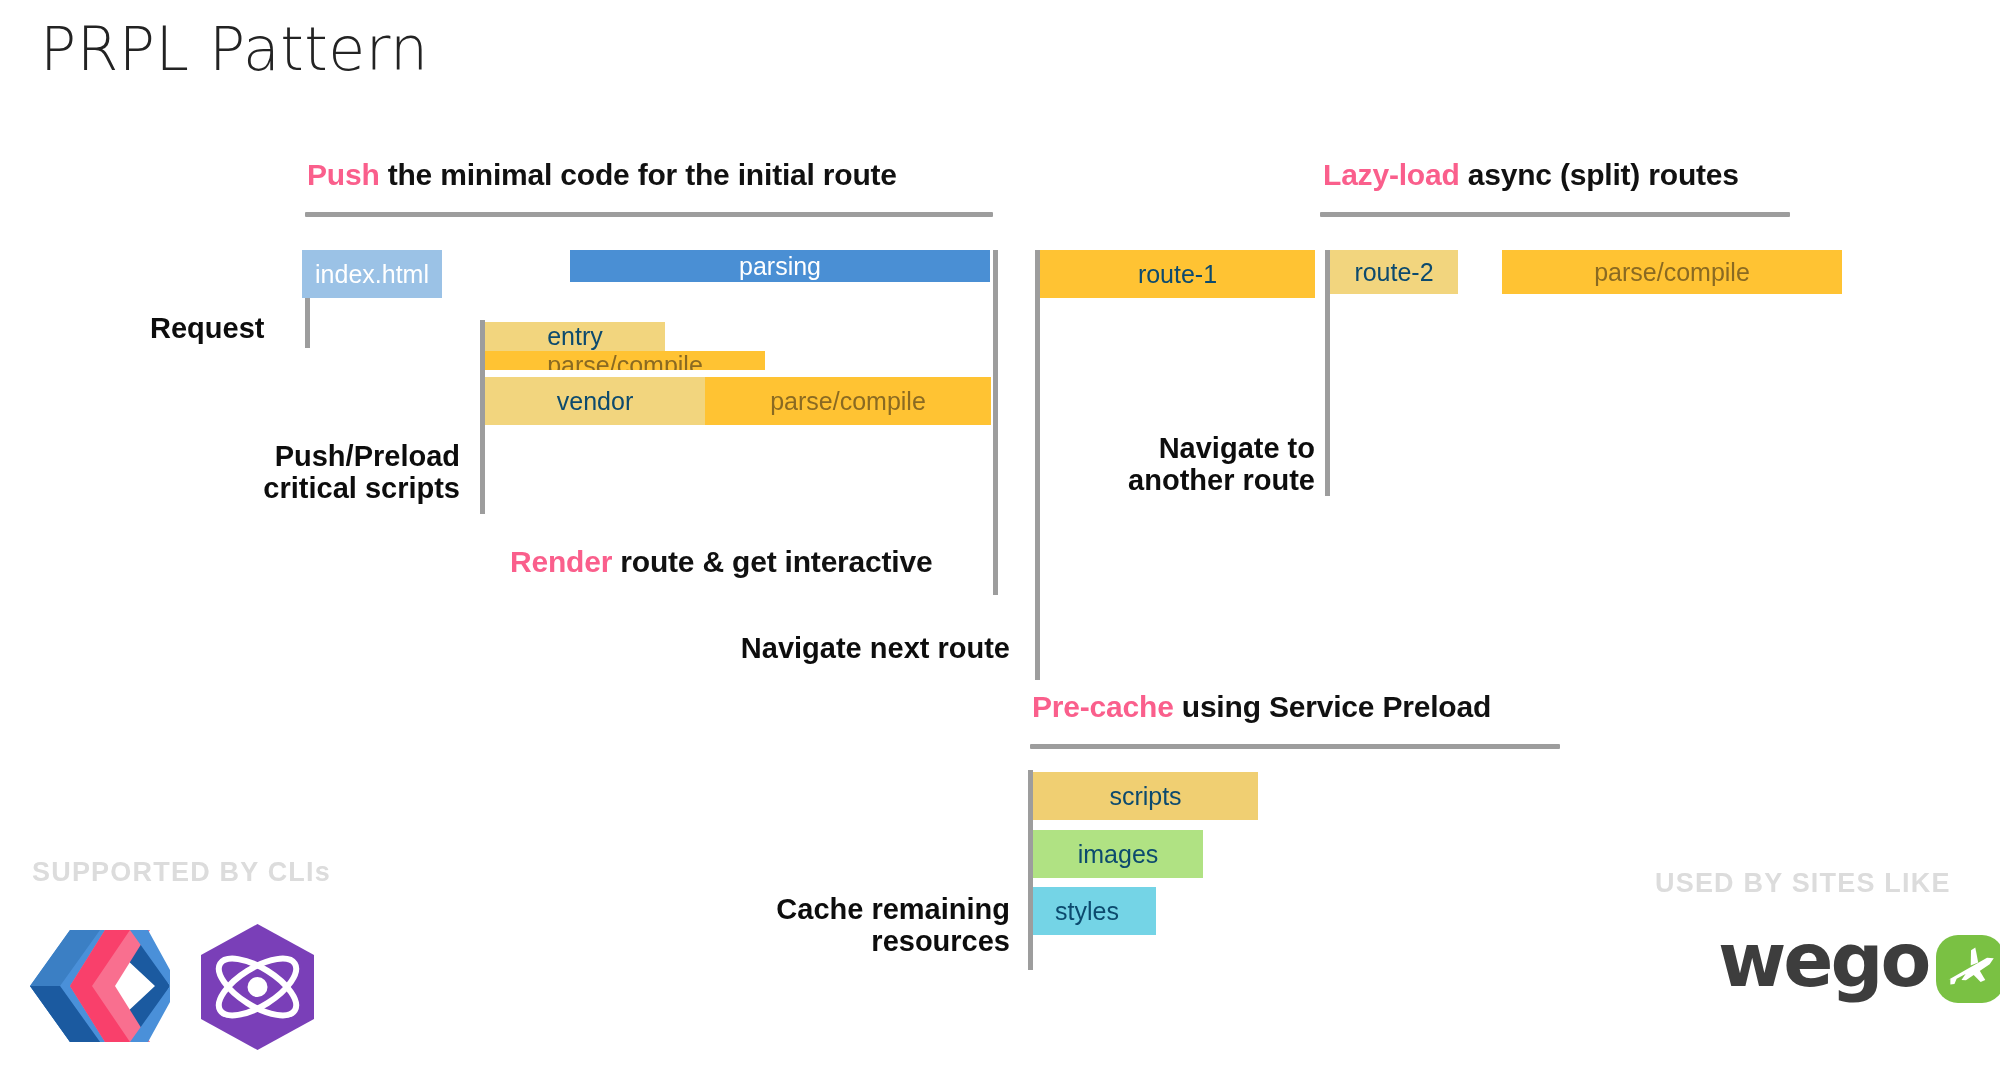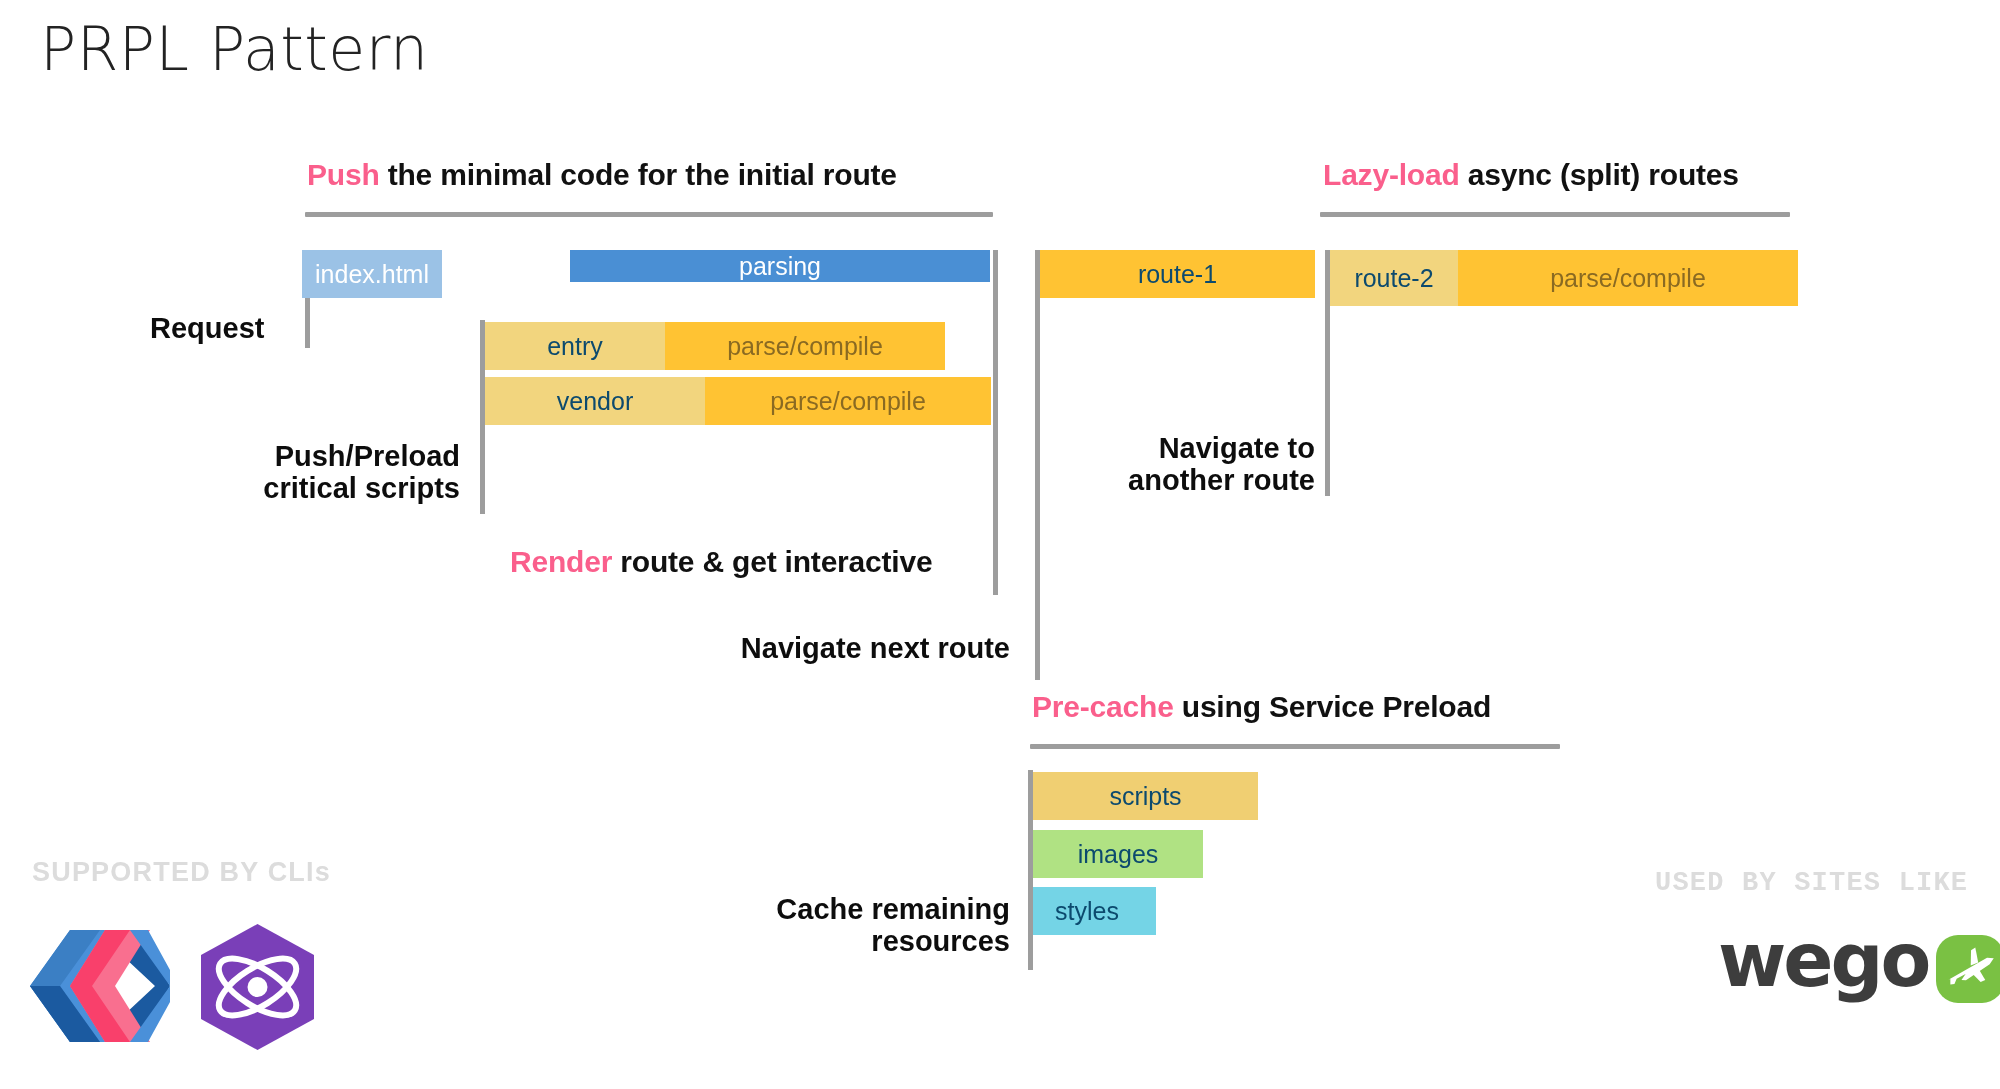--- a/index.html
+++ b/index.html
@@ -118,21 +118,21 @@
 </div>
 
 <div class="abs bar" style="left:570px; top:250px; height:32px;">
   <div class="seg light-text" style="width:420px; background:#4a8fd4;">parsing</div>
 </div>
 
 <div class="abs row-label" style="left:150px; top:312px; width:140px;">Request</div>
 
 <div class="abs vline" style="left:480px; top:320px; height:194px;"></div>
 
-<div class="abs bar" style="left:485px; top:322px; height:48px;">
+<div class="abs bar" style="left:485px; top:322px; height:48px;flex-direction:column;">
   <div class="seg dark-text" style="width:180px; background:#f2d57e;">entry</div>
   <div class="seg muted-text" style="width:280px; background:#ffc333;">parse/compile</div>
 </div>
 
 <div class="abs bar" style="left:485px; top:377px; height:48px;">
   <div class="seg dark-text" style="width:220px; background:#f2d57e;">vendor</div>
   <div class="seg muted-text" style="width:286px; background:#ffc333;">parse/compile</div>
 </div>
 
 <div class="abs row-label right" style="left:170px; top:440px; width:290px;">Push/Preload
@@ -149,21 +149,21 @@
 <div class="abs vline" style="left:1035px; top:250px; height:430px;"></div>
 
 <div class="abs row-label right" style="left:660px; top:632px; width:350px;">Navigate next route</div>
 
 <div class="abs bar" style="left:1040px; top:250px; height:48px;">
   <div class="seg dark-text" style="width:275px; background:#ffc333;">route-1</div>
 </div>
 
 <div class="abs vline" style="left:1325px; top:250px; height:246px;"></div>
 
-<div class="abs bar" style="left:1330px; top:250px; height:56px;">
+<div class="abs bar" style="left:1330px; top:250px; height:44px;gap:44px;">
   <div class="seg dark-text" style="width:128px; background:#f2d57e;">route-2</div>
   <div class="seg muted-text" style="width:340px; background:#ffc333;">parse/compile</div>
 </div>
 
 <div class="abs row-label right" style="left:1020px; top:432px; width:295px;">Navigate to
 another route</div>
 
 <div class="abs" style="left:1032px; top:690px;">
   <div class="section-head">
     <span class="kw">Pre-cache</span><span> using Service Preload</span>
@@ -210,21 +210,21 @@
   <svg viewBox="0 0 125 130" width="125" height="130">
     <polygon points="62.5,2 119,33 119,97 62.5,128 6,97 6,33" fill="#7a3fb8"></polygon>
     <g fill="none" stroke="#ffffff" stroke-width="6">
       <ellipse cx="62.5" cy="65" rx="44" ry="19" transform="rotate(32 62.5 65)"></ellipse>
       <ellipse cx="62.5" cy="65" rx="44" ry="19" transform="rotate(-32 62.5 65)"></ellipse>
     </g>
     <circle cx="62.5" cy="65" r="10" fill="#ffffff"></circle>
   </svg>
 </div>
 
-<div class="abs footer-cap" style="left:1655px; top:868px;font-family:Liberation Mono, monospace;">USED BY SITES LIKE</div>
+<div class="abs footer-cap" style="left:1655px; top:868px;">USED BY SITES LIKE</div>
 
 <div class="abs" style="left:1718px; top:925px; display:flex; align-items:flex-start;">
   <div id="wego-wordmark" style="line-height:0.95;">wego</div>
   <div style="margin-left:6px; margin-top:8px;">
     <svg viewBox="0 0 72 72" width="72" height="72">
       <rect x="2" y="2" width="68" height="68" rx="22" ry="22" fill="#7ac143"></rect>
       <g transform="translate(36,36) rotate(-22)">
         <path d="M -24 2 L 20 -4 L 26 -1 L 20 3 L -8 9 L -12 7 L -6 3 L -16 4 L -20 8 L -24 7 L -22 2 L -24 2 Z" fill="#ffffff"></path>
         <path d="M 2 -3 L 8 -17 L 13 -18 L 10 -3 Z" fill="#ffffff"></path>
         <path d="M 0 4 L 5 16 L 10 16 L 8 3 Z" fill="#ffffff"></path>

